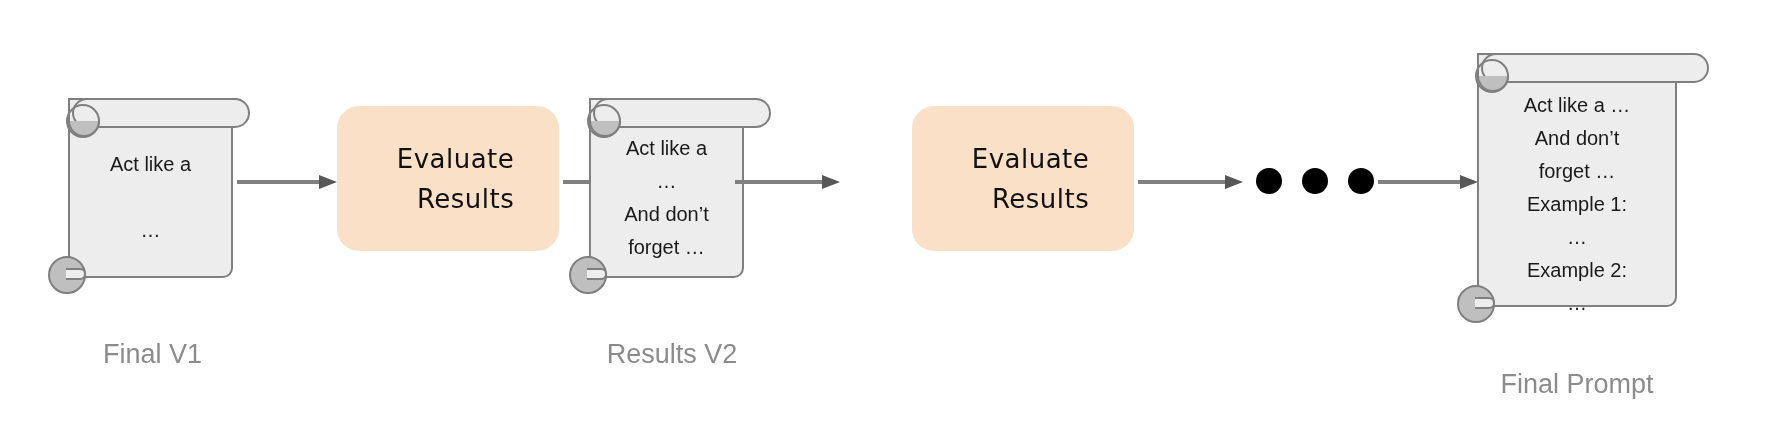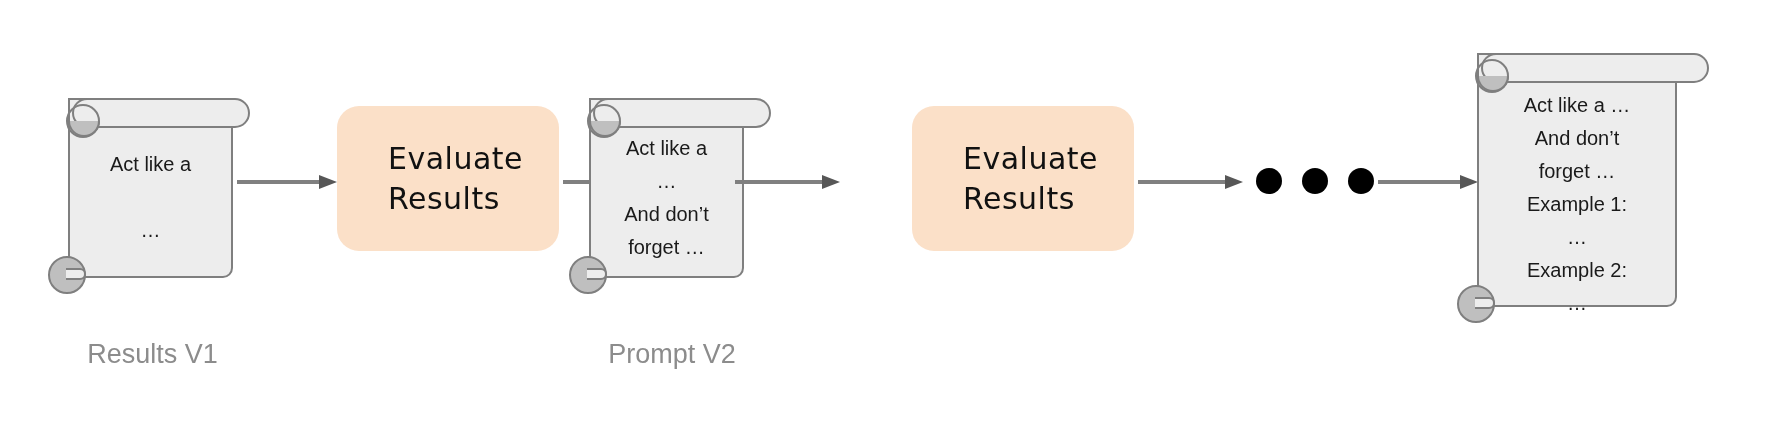--- a/index.html
+++ b/index.html
@@ -119,24 +119,24 @@
     position: absolute;
     background: #FBE0C8;
     border-radius: 22px;
     display: flex;
     align-items: center;
     justify-content: center;
   }
   .eval-label {
     color: #111111;
     font-family: "DejaVu Sans", sans-serif;
-    font-size: 30px;
+    font-size: 26px;
     line-height: 40px;
     letter-spacing: 0.5px;
-    text-align: left;
+    text-align: right;
     white-space: pre-line;
     margin-left: 15px;
   }
 
   
   .arrow {
     position: absolute;
     height: 14px;
   }
   .arrow svg { display: block; }
@@ -164,21 +164,21 @@
     <div class="scroll-body"></div>
     <div class="scroll-toproll" style="width:178px;"></div>
     <div class="scroll-curl-top"></div>
     <div class="scroll-curl-top-fill"></div>
     <div class="scroll-curl-bot" style="left:-20px; bottom:-16px;"></div>
     <div class="scroll-curl-bot-notch" style="left:-2px; bottom:-2px;"></div>
     <div class="scroll-text" style="top:50px;">Act like a
 
 …</div>
   </div>
-  <div class="caption" style="left:45px; top:338px; width:215px;">Results V1</div>
+  <div class="caption" style="left:45px; top:338px; width:215px;">Final V1</div>
 
   <div class="arrow" style="left:237px; top:175px; width:100px;">
     <svg width="100" height="14" viewBox="0 0 100 14">
       <line x1="0" y1="7" x2="82" y2="7" stroke="#808080" stroke-width="4"></line>
       <polygon points="82,0 100,7 82,14" fill="#575757"></polygon>
     </svg>
   </div>
 
   <div class="eval-box" style="left:337px; top:106px; width:222px; height:145px;">
     <div class="eval-label">Evaluate
@@ -197,21 +197,21 @@
     <div class="scroll-toproll" style="left:-58px; width:178px;"></div>
     <div class="scroll-curl-top" style="left:-64px;"></div>
     <div class="scroll-curl-top-fill" style="left:-62px;"></div>
     <div class="scroll-curl-bot" style="left:-82px; bottom:-16px;"></div>
     <div class="scroll-curl-bot-notch" style="left:-64px; bottom:-2px;"></div>
     <div class="scroll-text" style="left:-62px; width:155px; top:34px;">Act like a
 …
 And don’t
 forget …</div>
   </div>
-  <div class="caption" style="left:562px; top:338px; width:220px;">Prompt V2</div>
+  <div class="caption" style="left:562px; top:338px; width:220px;">Results V2</div>
 
   <div class="arrow" style="left:735px; top:175px; width:105px;">
     <svg width="105" height="14" viewBox="0 0 105 14">
       <line x1="0" y1="7" x2="87" y2="7" stroke="#808080" stroke-width="4"></line>
       <polygon points="87,0 105,7 87,14" fill="#575757"></polygon>
     </svg>
   </div>
 
   <div class="eval-box" style="left:912px; top:106px; width:222px; height:145px;">
     <div class="eval-label">Evaluate
@@ -246,14 +246,15 @@
     <div class="scroll-curl-bot" style="left:-42px; bottom:-16px;"></div>
     <div class="scroll-curl-bot-notch" style="left:-24px; bottom:-2px;"></div>
     <div class="scroll-text" style="left:-22px; width:200px; top:36px;">Act like a …
 And don’t
 forget …
 Example 1:
 …
 Example 2:
 …</div>
   </div>
+  <div class="caption" style="left:1477px; top:368px; width:200px;">Final Prompt</div>
 
 </div>
 
 </body></html>

